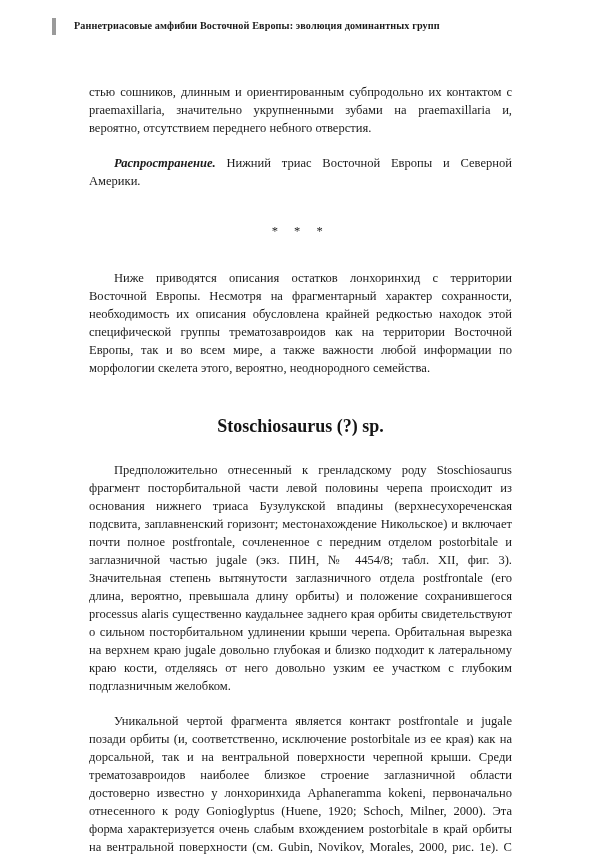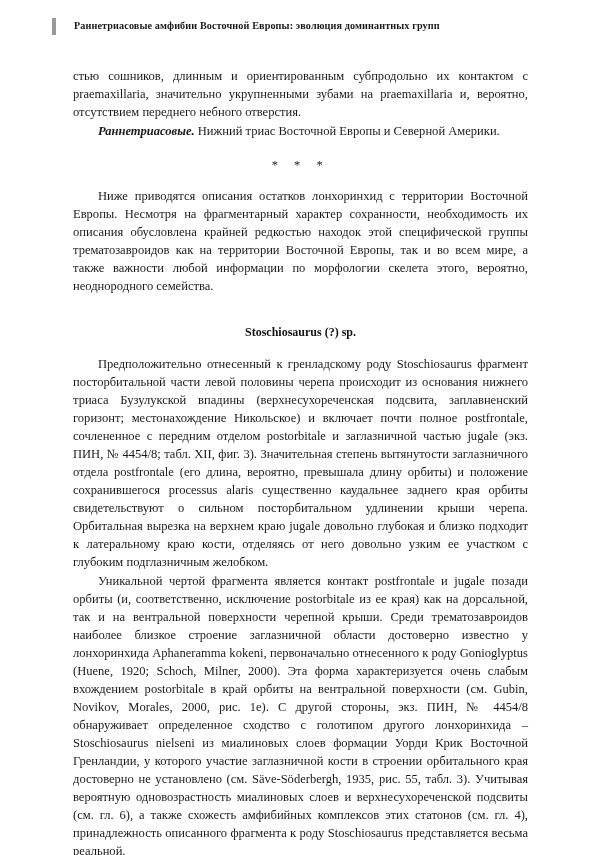--- a/index.html
+++ b/index.html
@@ -51,21 +51,21 @@
 
   
   .body-block {
     position: absolute;
     left: 72px;
     top: 66px;
     width: 457px;
   }
 
   p.para {
-    margin: 1px;
+    margin: 17px;
     font-size: 12.55px;
     line-height: 1.435;
     text-align: justify;
     text-justify: inter-word;
     color: #1b1b1b;
     hyphens: manual;
     -webkit-hyphens: manual;
   }
   p.para.indent { text-indent: 25px; }
 
@@ -82,21 +82,21 @@
     padding-bottom: 13px;
     color: #1b1b1b;
   }
 
   
   .taxon-heading {
     margin: 9px;
     padding-top: 20px;
     padding-bottom: 5px;
     text-align: center;
-    font-size: 12px;
+    font-size: 18px;
     font-weight: bold;
     line-height: 1.4;
     color: #141414;
   }
 
   
   .folio {
     position: absolute;
     left: 0;
     right: 0;
@@ -116,21 +116,21 @@
     <div class="header-rule" style="background: rgb(154, 154, 154);"></div>
     <div class="header-text">
       <span class="hline">Раннетриасовые амфибии Восточной Европы: эволюция доминантных групп</span>
     </div>
   </div>
 
   <div class="body-block">
 
     <p class="para">стью сошников, длинным и ориентированным субпродольно их контактом с praemaxillaria, значительно укрупненными зубами на praemaxillaria и, вероятно, отсутствием переднего небного отверстия.</p>
 
-    <p class="para indent"><span class="b-i">Раннетриасовые.</span><span> Нижний триас Восточной Европы и Северной Америки.</span></p>
+    <p class="para indent"><span class="b-i">Распространение.</span><span> Нижний триас Восточной Европы и Северной Америки.</span></p>
 
     <p class="asterisks">* * *</p>
 
     <p class="para indent">Ниже приводятся описания остатков лонхоринхид с территории Восточной Европы. Несмотря на фрагментарный характер сохранности, необходимость их описания обусловлена крайней редкостью находок этой специфической группы трематозавроидов как на территории Восточной Европы, так и во всем мире, а также важности любой информации по морфологии скелета этого, вероятно, неоднородного семейства.</p>
 
     <p class="taxon-heading">Stoschiosaurus (?) sp.</p>
 
     <p class="para indent">Предположительно отнесенный к гренладскому роду Stoschiosaurus фрагмент посторбитальной части левой половины черепа происходит из основания нижнего триаса Бузулукской впадины (верхнесухореченская подсвита, заплавненский горизонт; местонахождение Никольское) и включает почти полное postfrontale, сочлененное с передним отделом postorbitale и заглазничной частью jugale (экз. ПИН, № 4454/8; табл. XII, фиг. 3). Значительная степень вытянутости заглазничного отдела postfrontale (его длина, вероятно, превышала длину орбиты) и положение сохранившегося processus alaris существенно каудальнее заднего края орбиты свидетельствуют о сильном посторбитальном удлинении крыши черепа. Орбитальная вырезка на верхнем краю jugale довольно глубокая и близко подходит к латеральному краю кости, отделяясь от него довольно узким ее участком с глубоким подглазничным желобком.</p>
 
     <p class="para indent">Уникальной чертой фрагмента является контакт postfrontale и jugale позади орбиты (и, соответственно, исключение postorbitale из ее края) как на дорсальной, так и на вентральной поверхности черепной крыши. Среди трематозавроидов наиболее близкое строение заглазничной области достоверно известно у лонхоринхида Aphaneramma kokeni, первоначально отнесенного к роду Gonioglyptus (Huene, 1920; Schoch, Milner, 2000). Эта форма характеризуется очень слабым вхождением postorbitale в край орбиты на вентральной поверхности (см. Gubin, Novikov, Morales, 2000, рис. 1е). С другой стороны, экз. ПИН, № 4454/8 обнаруживает определенное сходство с голотипом другого лонхоринхида – Stoschiosaurus nielseni из миалиновых слоев формации Уорди Крик Восточной Гренландии, у которого участие заглазничной кости в строении орбитального края достоверно не установлено (см. Säve-Söderbergh, 1935, рис. 55, табл. 3). Учитывая вероятную одновозрастность миалиновых слоев и верхнесухореченской подсвиты (см. гл. 6), а также схожесть амфибийных комплексов этих статонов (см. гл. 4), принадлежность описанного фрагмента к роду Stoschiosaurus представляется весьма реальной.</p>

